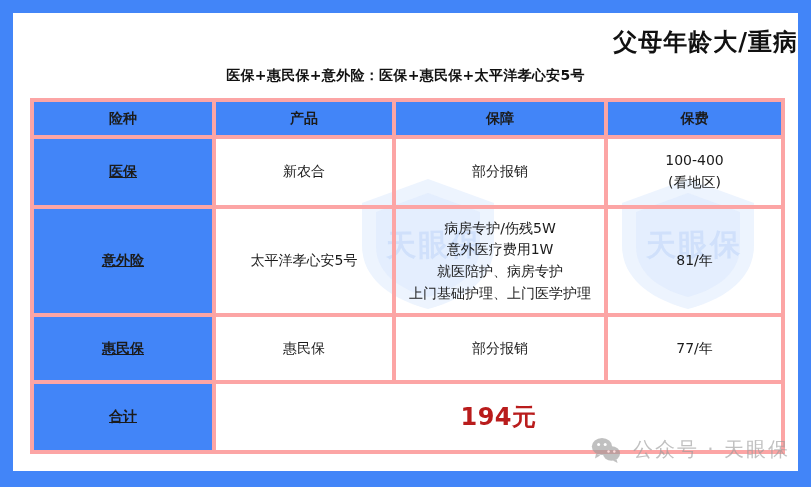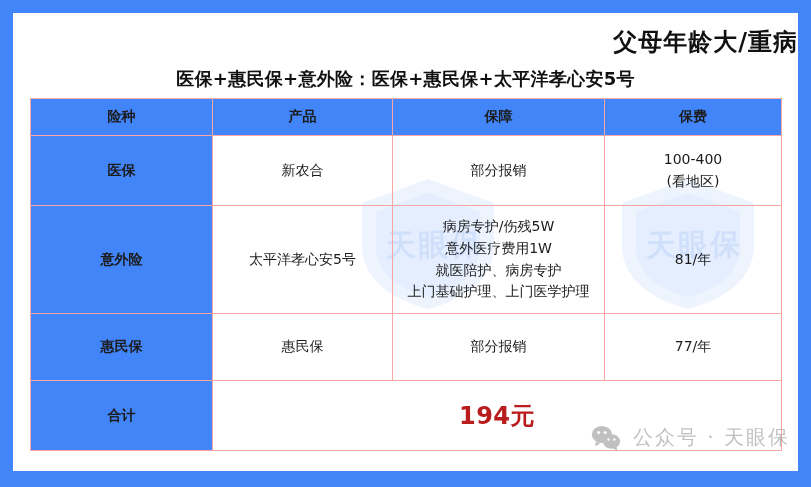--- a/index.html
+++ b/index.html
@@ -82,39 +82,39 @@
   #main-title {
     margin-top: 13px;
     font-size: 24px;
     font-weight: bold;
     color: #111111;
     letter-spacing: 1px;
     text-align: right;
   }
   #subtitle {
     margin-top: 9px;
-    font-size: 18px;
+    font-size: 14px;
     font-weight: bold;
     color: #111111;
     letter-spacing: .3px;
   }
 
   
   #plan-table {
     position: absolute;
     left: 17px;
     top: 85px;
     width: 751px;
     border-collapse: collapse;
     table-layout: fixed;
     z-index: 3;
     background: transparent;
   }
   #plan-table td, #plan-table th {
-    border: 1px solid #fca5a5;
+    border: 4px solid #fca5a5;
     text-align: center;
     vertical-align: middle;
     font-size: 14px;
     color: #1b1b1b;
     padding: 4px 6px;
   }
   .col-1 { width: 182px; }
   .col-2 { width: 180px; }
   .col-3 { width: 212px; }
   .col-4 { width: 177px; }
@@ -125,20 +125,21 @@
     font-weight: bold;
     font-size: 15px;
     height: 37px;
   }
 
   td.cat {
     background: #4285f8;
     color: #ffffff;
     font-weight: bold;
     font-size: 15px;
+    text-decoration: underline;
   }
   td.white { background: rgba(255,255,255,0.0); }
   td.prod { font-weight: normal; font-size: 15px; }
 
   .r1 { height: 70px; }
   .r2 { height: 108px; }
   .r3 { height: 67px; }
   .r4 { height: 70px; }
 
   .benefit-list { line-height: 1.55; font-size: 14px; }
@@ -148,21 +149,21 @@
     color: #b91c1c;
     font-weight: bold;
     font-size: 24px;
     letter-spacing: .5px;
   }
 
   
   #footer-brand {
     position: absolute;
     right: 8px;
-    bottom: 20px;
+    bottom: 8px;
     z-index: 4;
     display: flex;
     align-items: center;
     gap: 12px;
     opacity: .62;
   }
   #footer-brand .wechat-icon { display: block; }
   #footer-brand .brand-text {
     font-size: 20px;
     color: #9b9b9b;

